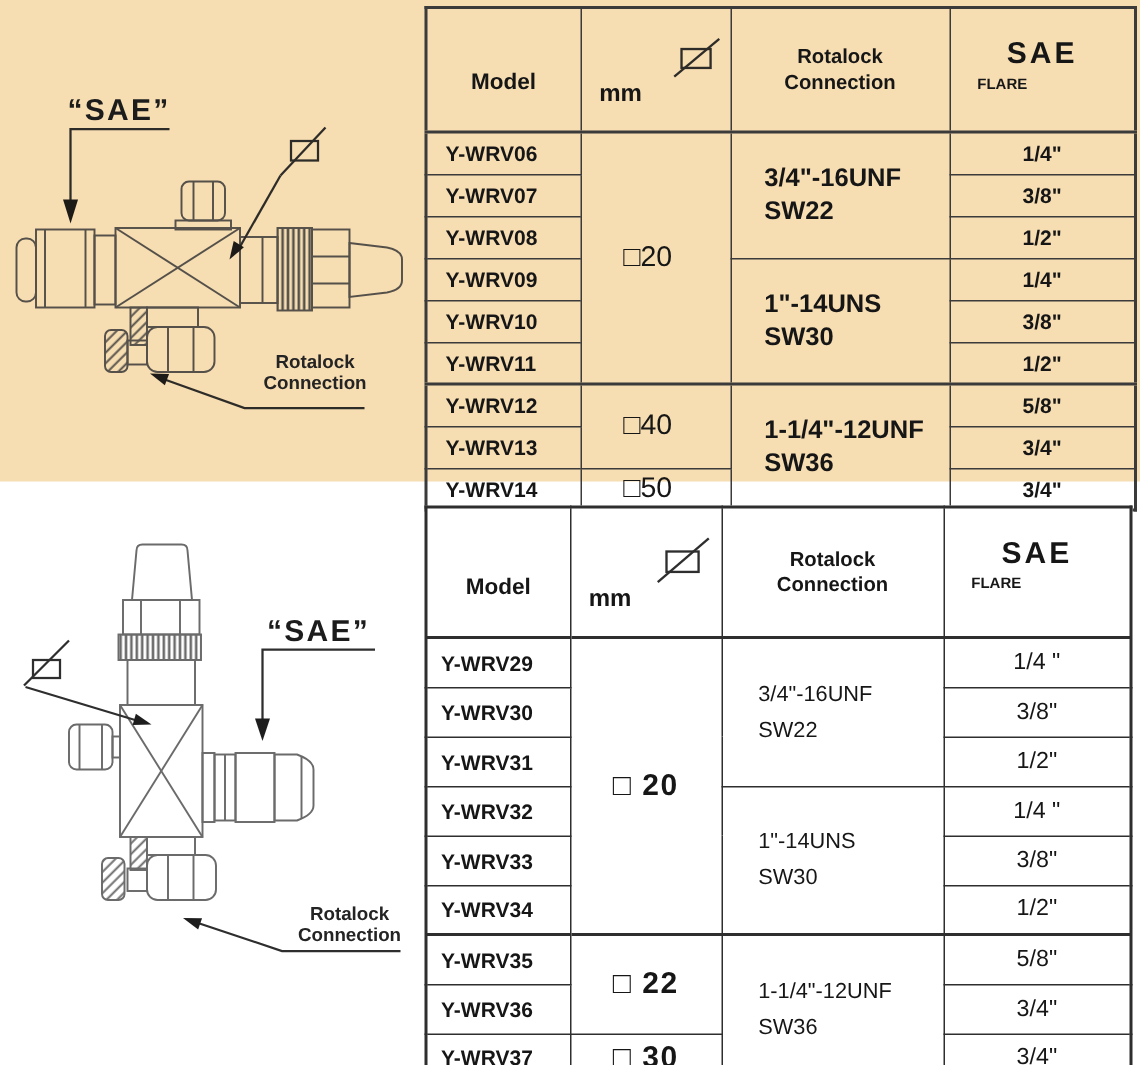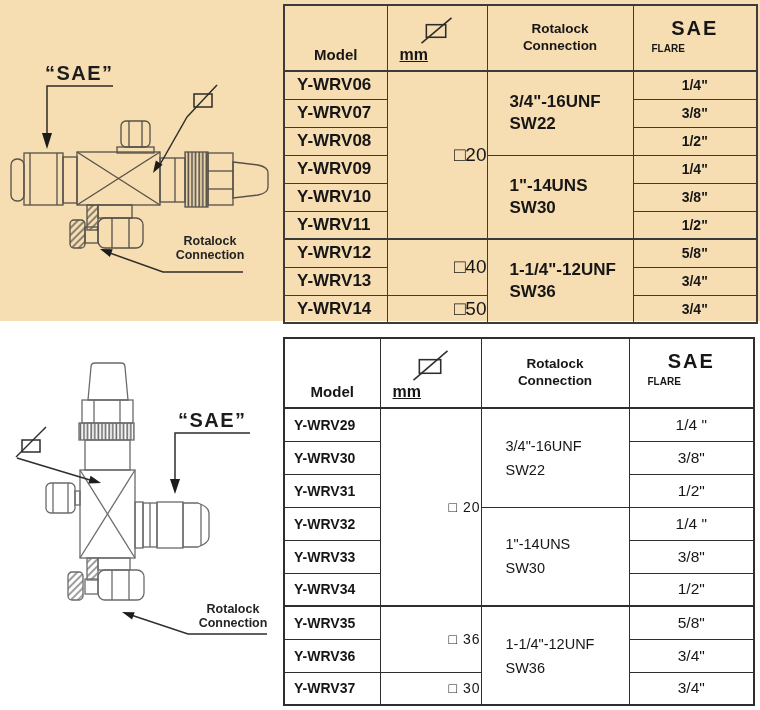--- a/index.html
+++ b/index.html
@@ -24,35 +24,35 @@
   th,td{padding:0;vertical-align:middle;overflow:hidden;}
   tr.hdr th{border-bottom-width:2px !important;}
   tr.gb td{border-top-width:2px !important;}
 
   #table-top tr.r{height:28px;}
   #table-bottom tr.r{height:33px;}
 
   .hcell{display:flex;flex-direction:column;}
   #table-top .hcell{height:57px;}
   #table-bottom .hcell{height:61px;}
-  .h-model{justify-content:flex-end;align-items:center;padding-bottom:7px;font-size:15px;}
-  .h-mm{align-items:center;text-decoration:underline;}
+  .h-model{justify-content:flex-end;align-items:center;padding-bottom:24px;font-size:15px;}
+  .h-mm{align-items:flex-end;}
   .h-mm svg{margin-top:5px;}
   .mm-unit{margin-top:auto;align-self:flex-start;padding:0 0 3px 12px;font-size:16px;}
   .h-rot{justify-content:center;align-items:center;text-align:center;font-size:13.5px;line-height:1.25;}
   .h-sae{align-items:center;}
   .sae-big{margin-top:7px;font-size:20px;letter-spacing:2px;text-align:right;}
   .flare{align-self:flex-start;padding-left:18px;margin-top:3px;font-size:10px;}
 
   .c-model{text-align:left;font-weight:bold;}
-  #table-top .c-model{padding-left:12px;font-size:17px;margin-top:33px;}
+  #table-top .c-model{padding-left:12px;font-size:14px;margin-top:33px;}
   #table-bottom .c-model{padding-left:9px;font-size:14px;}
-  .c-mm{text-align:right;}
+  .c-mm{text-align:left;padding-left:28px;}
   #table-top .c-mm{font-size:19px;}
-  #table-bottom .c-mm{font-size:14px;letter-spacing:1px;}
+  #table-bottom .c-mm{font-size:20px;letter-spacing:1px;font-weight:bold;}
   .c-rot{text-align:left;}
   #table-top .c-rot{padding-left:22px;font-size:17px;font-weight:bold;}
   #table-top .rot-thread{margin-bottom:2px;}
   #table-bottom .c-rot{padding-left:24px;font-size:14.5px;}
   #table-bottom .rot-thread{margin-bottom:8px;}
   .c-sae{text-align:center;}
   #table-top .c-sae{font-size:14px;font-weight:bold;}
   #table-bottom .c-sae{font-size:15.5px;}
 </style>
 </head>
@@ -328,21 +328,21 @@
   <tr class="r">
     <td class="c-model">Y-WRV33</td>
     <td class="c-sae">3/8"</td>
   </tr>
   <tr class="r">
     <td class="c-model">Y-WRV34</td>
     <td class="c-sae">1/2"</td>
   </tr>
   <tr class="r gb">
     <td class="c-model">Y-WRV35</td>
-    <td class="c-mm" rowspan="2">□ 36</td>
+    <td class="c-mm" rowspan="2">□ 22</td>
     <td class="c-rot" rowspan="3">
       <div class="rot-thread">1-1/4"-12UNF</div>
       <div class="rot-sw">SW36</div>
     </td>
     <td class="c-sae">5/8"</td>
   </tr>
   <tr class="r">
     <td class="c-model">Y-WRV36</td>
     <td class="c-sae">3/4"</td>
   </tr>

